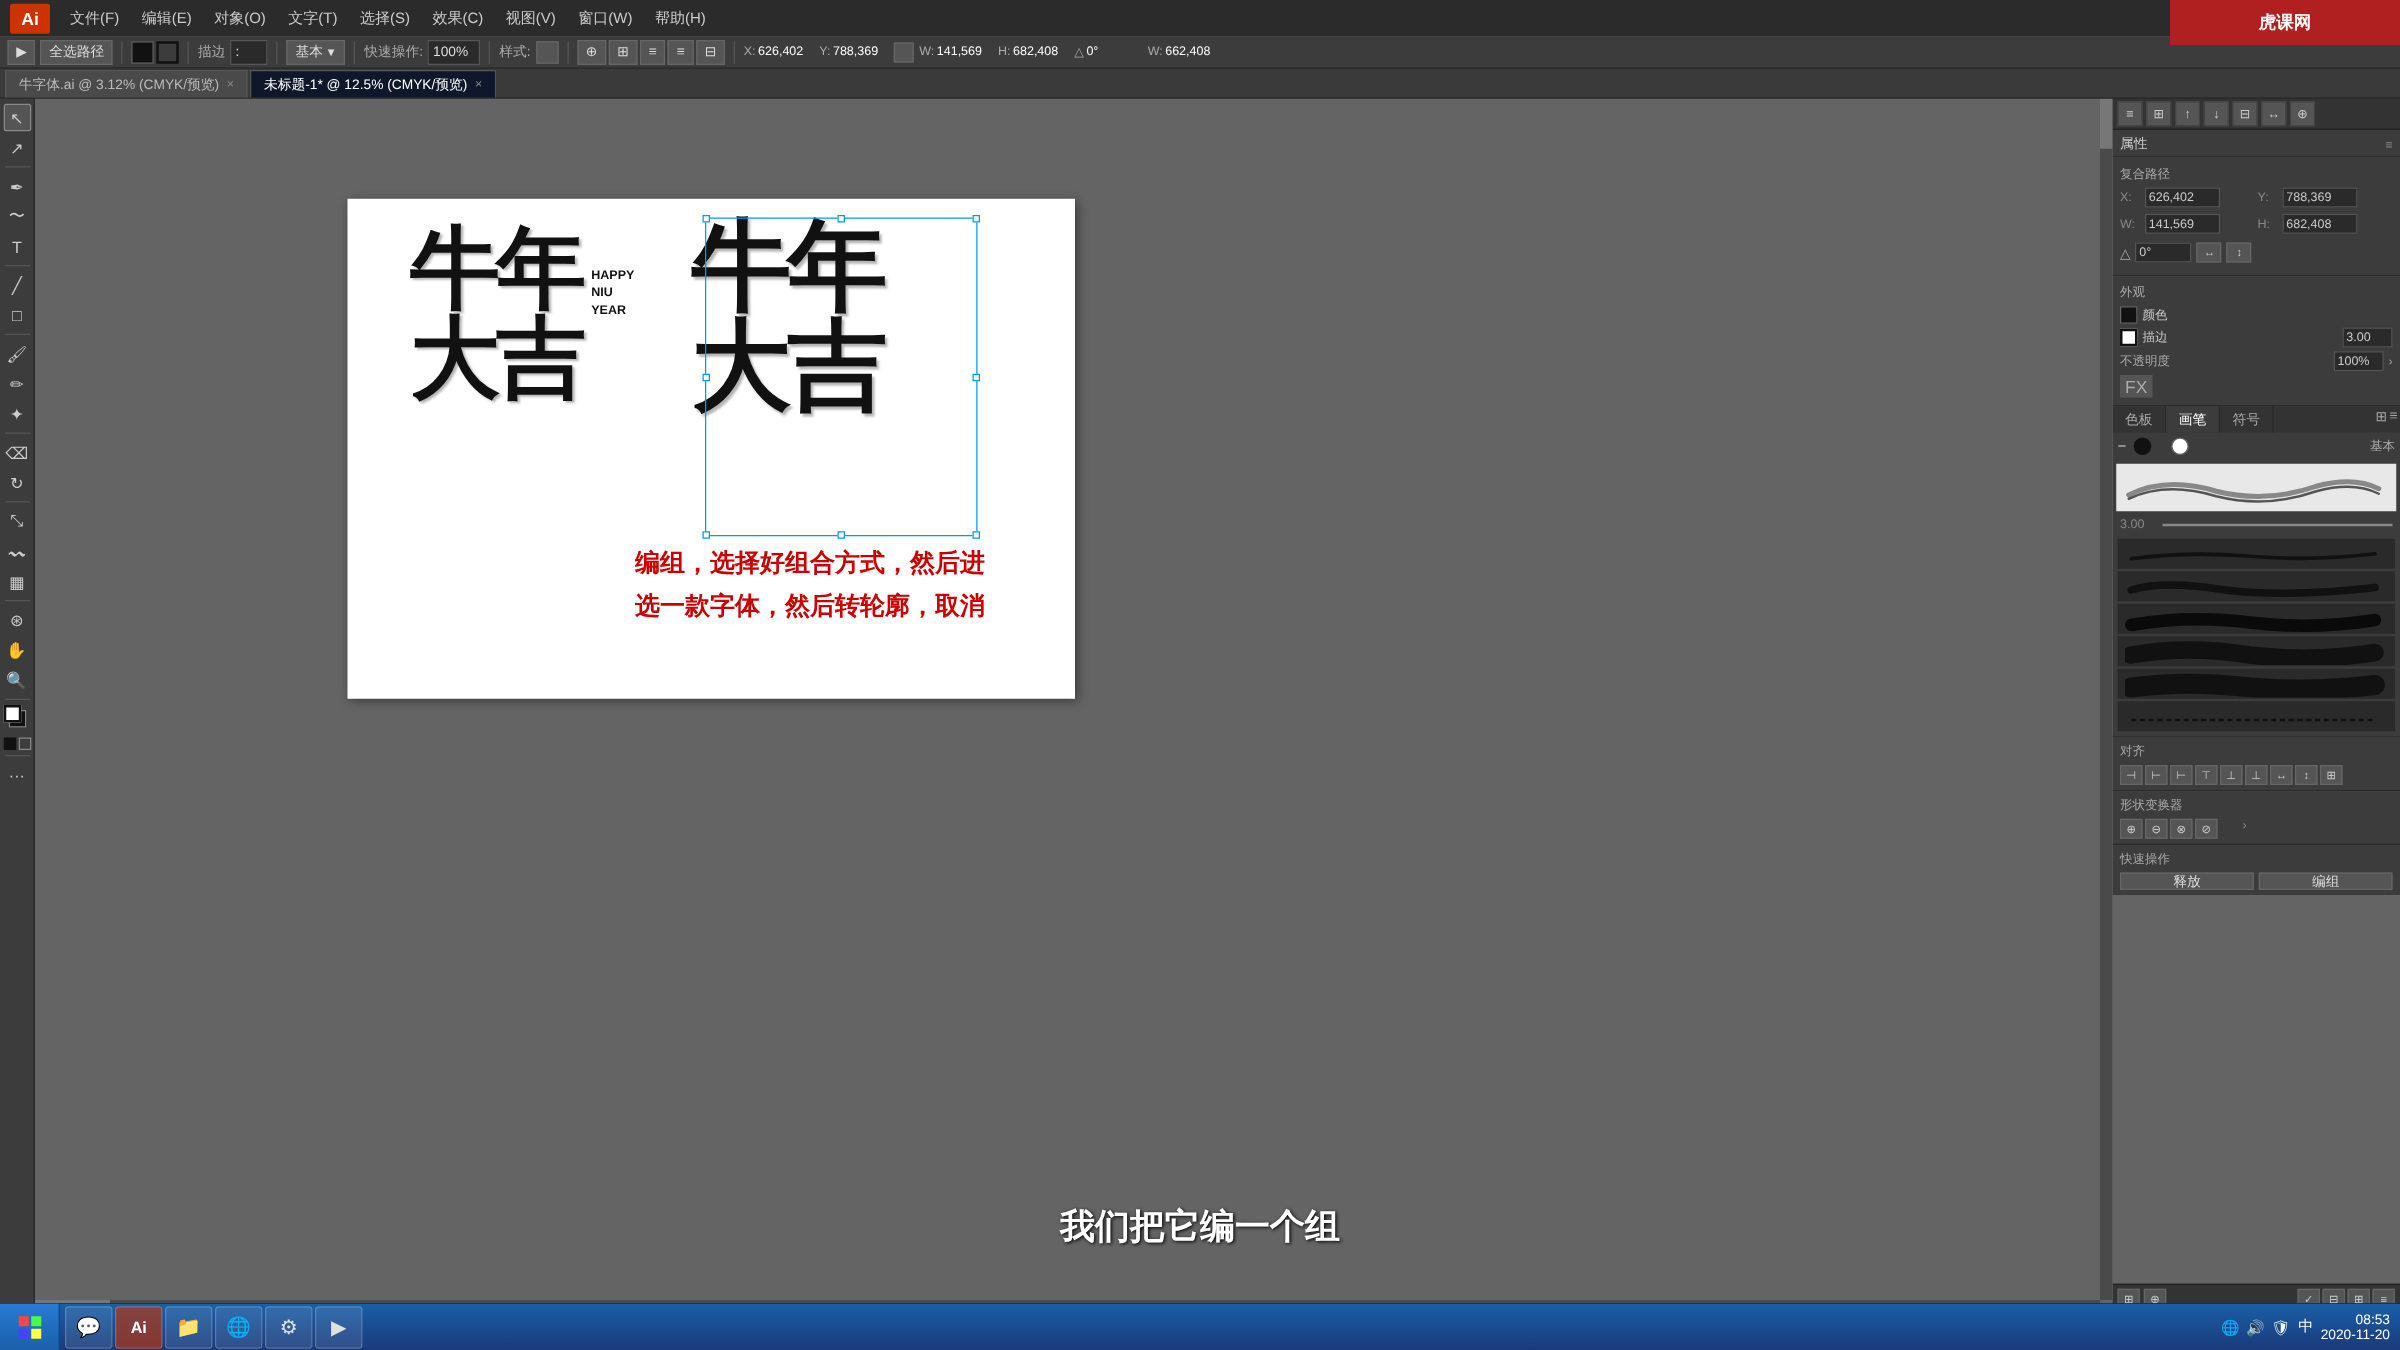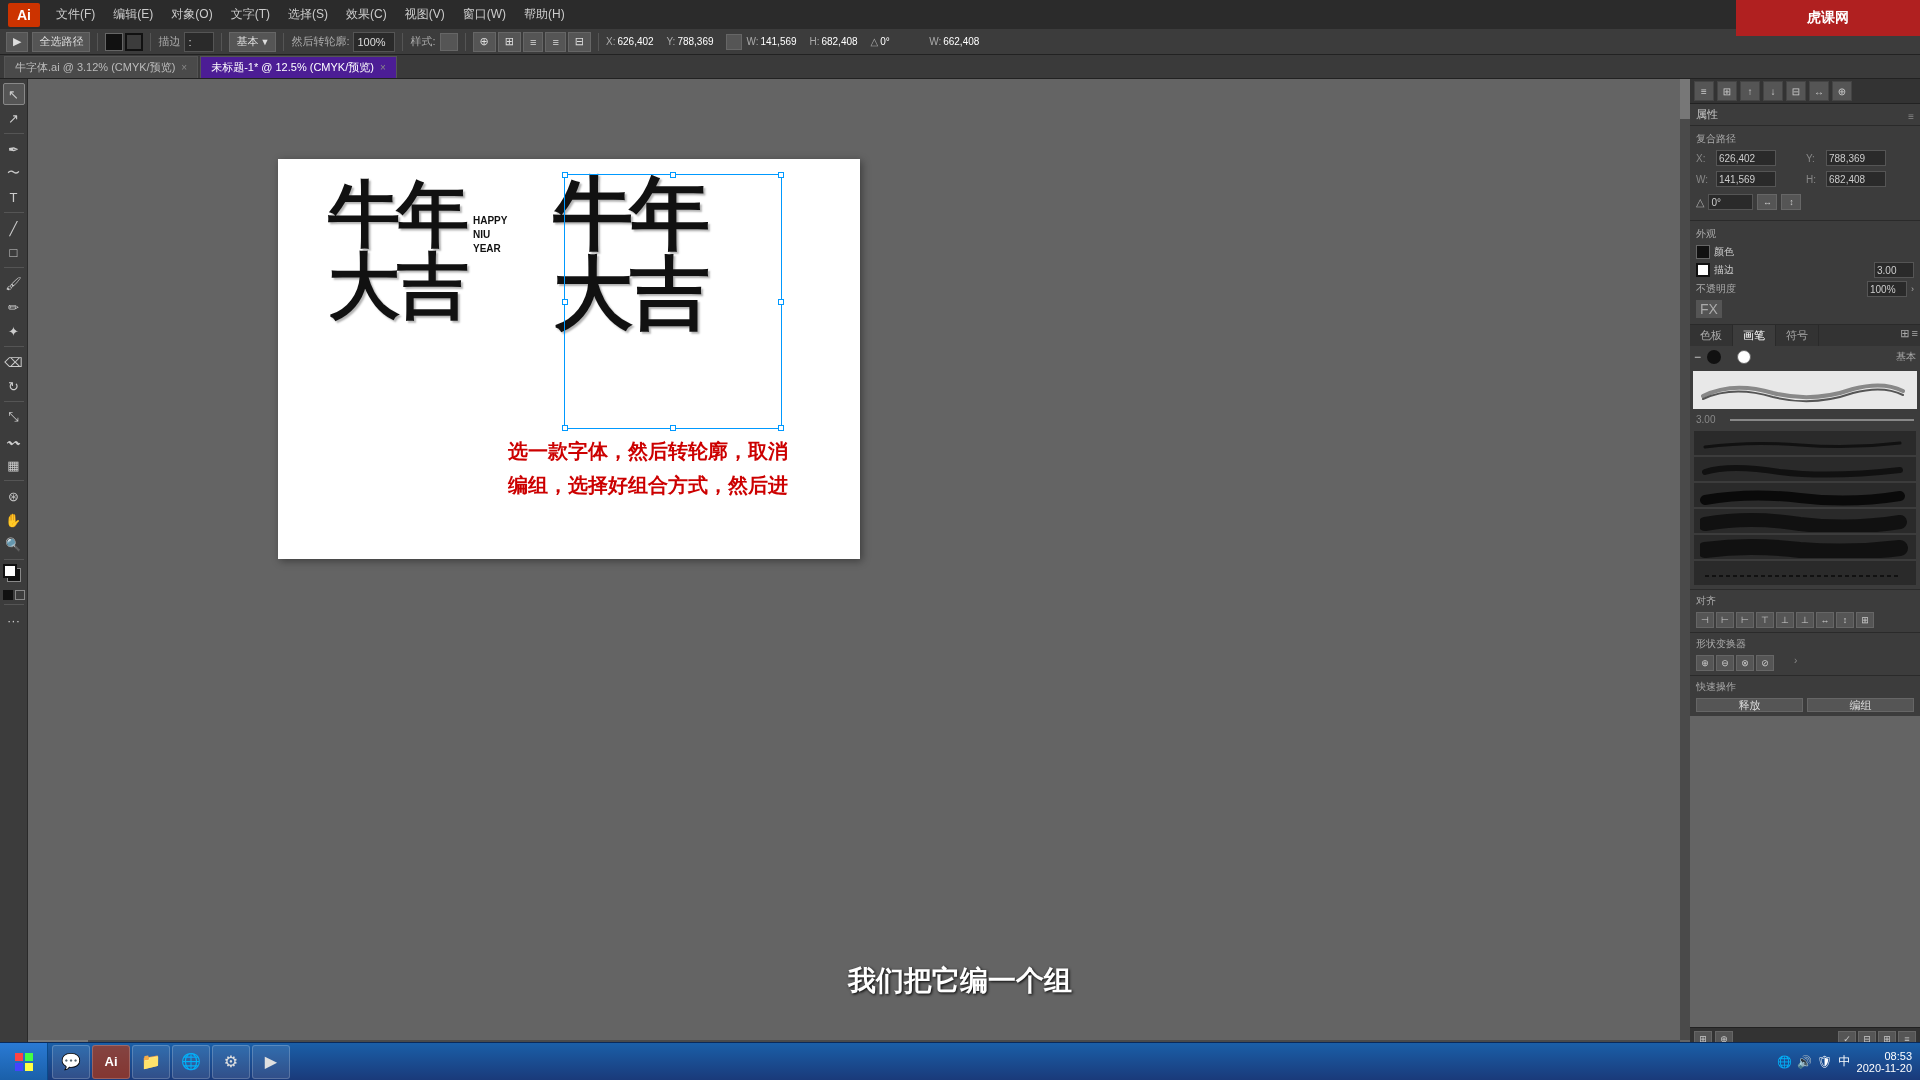--- a/index.html
+++ b/index.html
@@ -127,21 +127,21 @@
       border-bottom: none;
       color: #bbb;
       font-size: 11px;
       cursor: pointer;
       display: flex;
       align-items: center;
       gap: 6px;
       margin-right: 2px;
     }
     .tab.active {
-      background: #4c1d95;
+      background: #0f172a;
       color: #fff;
       justify-content: space-between;
     }
     .tab-close {
       color: #888;
       font-size: 10px;
       cursor: pointer;
     }
 
     
@@ -543,21 +543,21 @@
   <span class="toolbar-label">描边</span>
   <input class="toolbar-input" value=":" style="width: 30px;">
   <div class="toolbar-sep"></div>
 
   <div class="toolbar-btn">
     <span>基本</span>
       <span style="font-size:9px">▼</span>
   </div>
   <div class="toolbar-sep"></div>
 
-  <span class="toolbar-label">然后转轮廓:</span>
+  <span class="toolbar-label">快速操作:</span>
   <input class="toolbar-input" style="width: 42px;" value="100%">
   <div class="toolbar-sep"></div>
 
   <span class="toolbar-label">样式:</span>
   <div style="width:18px;height:18px;background:#555;border:1px solid #666;cursor:pointer;"></div>
   <div class="toolbar-sep"></div>
 
   <div style="display:flex;gap:2px;">
     <div class="toolbar-btn">⊕</div>
     <div class="toolbar-btn">⊞</div>
@@ -675,22 +675,22 @@
             <div class="sel-handle sel-tm"></div>
             <div class="sel-handle sel-tr"></div>
             <div class="sel-handle sel-ml"></div>
             <div class="sel-handle sel-mr"></div>
             <div class="sel-handle sel-bl"></div>
             <div class="sel-handle sel-bm"></div>
             <div class="sel-handle sel-br"></div>
           </div>
 
           <div style="position:absolute;left:230px;top:275px;font-size:20px;color:#cc0000;line-height:1.7;font-weight:bold;">
+            <div>编组，选择好组合方式，然后进</div>
             <div>选一款字体，然后转轮廓，取消</div>
-            <div>编组，选择好组合方式，然后进</div>
           </div>
         </div>
       </div>
     </div>
 
     <div id="v-scrollbar">
       <div id="v-scrollbar-thumb"></div>
     </div>
     <div id="h-scrollbar">
       <div id="h-scrollbar-thumb"></div>

